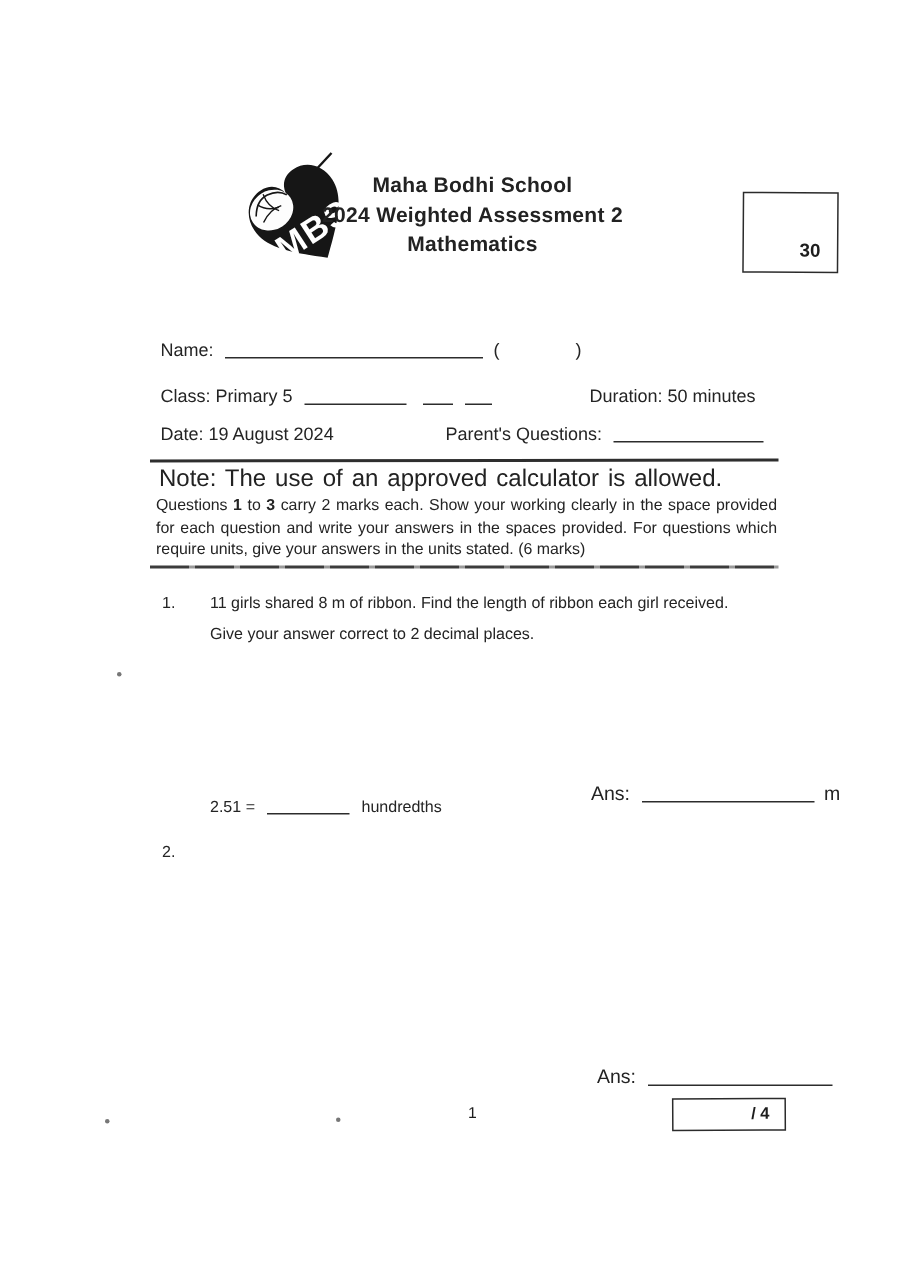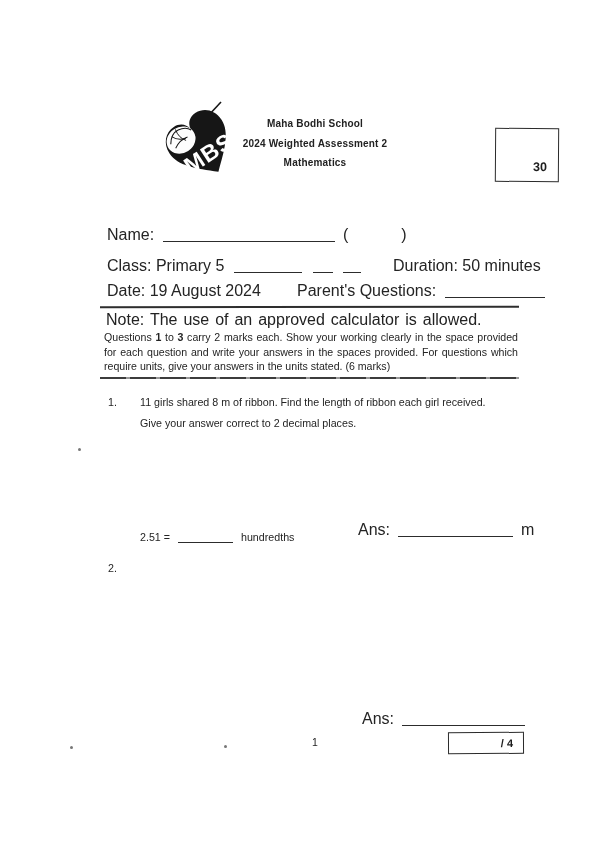--- a/index.html
+++ b/index.html
@@ -4,51 +4,51 @@
 <style>
   html,body { margin:0; padding:0; background:#ffffff; }
   .page {
     position:relative; width:600px; height:849px; background:#ffffff;
     font-family:"Liberation Sans", sans-serif; color:#1d1d1d; overflow:hidden;
   }
 
   
   .head-titles {
     position:absolute; left:105px; top:114px; width:420px;
-    text-align:center; font-weight:bold; font-size:10px; line-height:19.5px;
+    text-align:center; font-weight:bold; font-size:14px; line-height:19.5px;
     letter-spacing:0.2px; color:#222;
   }
   .logo { position:absolute; left:157px; top:101px; }
   .score-box {
     position:absolute; left:447px; top:128px; width:62px; height:52px;
     border:1.8px solid #2b2b2b; transform:rotate(0.4deg);margin-left:48px;
   }
   .score-box .val { position:absolute; right:11px; bottom:7px; font-weight:bold; font-size:12.5px; }
 
   
-  .row { position:absolute; font-size:16px; white-space:nowrap; color:#242424; }
+  .row { position:absolute; font-size:12px; white-space:nowrap; color:#242424; }
   .blank { display:inline-block; border-bottom:1.4px solid #2c2c2c; height:12px; vertical-align:-2px; }
   .gap { display:inline-block; }
 
   
   .divider1 { position:absolute; left:100px; top:306px; width:419px; height:2.4px; background:#2e2e2e; transform:rotate(-0.1deg); }
   .divider2 { position:absolute; left:100px; top:377px; width:419px; height:2px;
     background:repeating-linear-gradient(90deg,#3c3c3c 0 26px,#999 26px 30px); }
 
   .note { position:absolute; left:106px; top:311px; font-size:16px; color:#222; word-spacing:1.5px; }
   .instructions {
     position:absolute; left:104px; top:330px; width:414px;
     font-size:10.6px; line-height:14.6px; text-align:justify; color:#242424;
   }
 
   
   .q-num { position:absolute; font-size:10.7px; color:#242424; }
   .q-body { position:absolute; font-size:10.7px; color:#242424; }
   .q1-line2 { margin-top:9px; }
-  .ans-row { position:absolute; font-size:16px; color:#242424; white-space:nowrap; }
+  .ans-row { position:absolute; font-size:13px; color:#242424; white-space:nowrap;margin-left:36px; }
 
   
   .page-num { position:absolute; left:300px; top:736px; width:30px; text-align:center; font-size:10.5px; }
   .marks-box {
     position:absolute; left:448px; top:732px; width:64px; height:20px;
     border:1.7px solid #2b2b2b; display:flex; align-items:center; justify-content:flex-end;
     padding-right:10px; font-size:11px; font-weight:bold; transform:rotate(-0.3deg);
   }
   .speck { position:absolute; width:3px; height:3px; border-radius:50%; background:#777; }
 </style>

